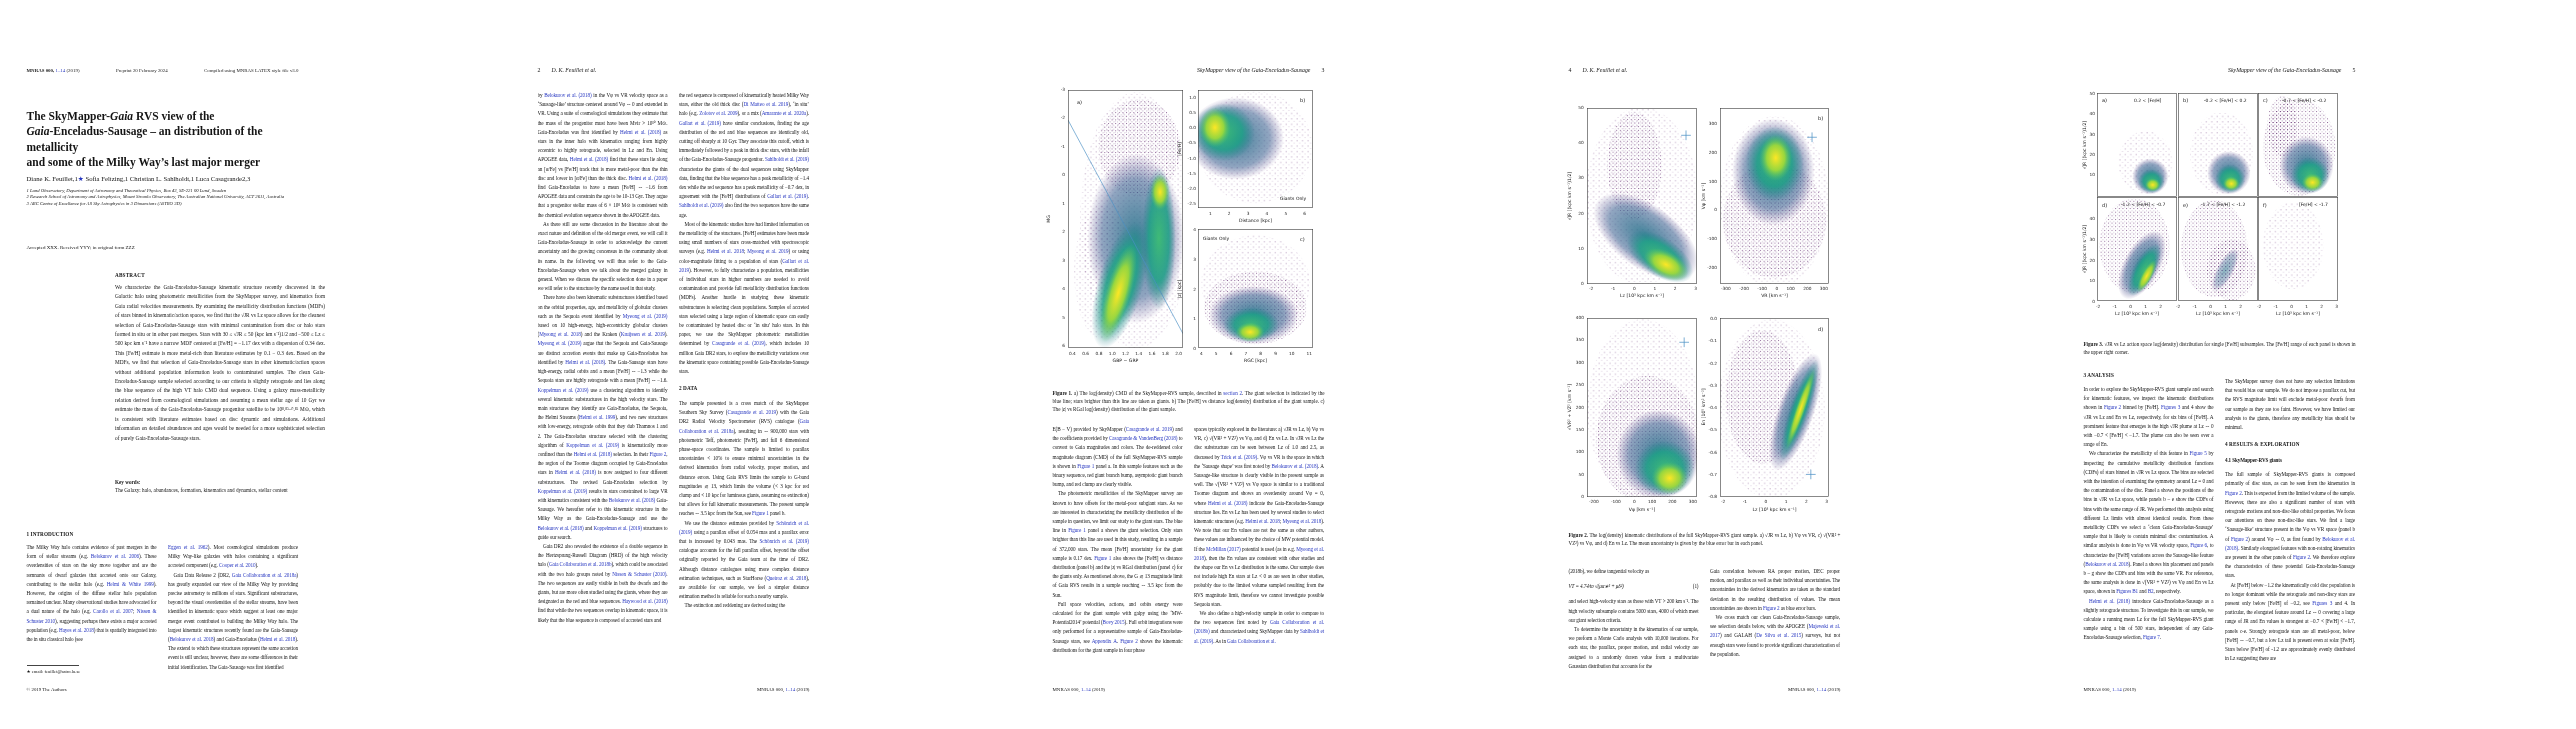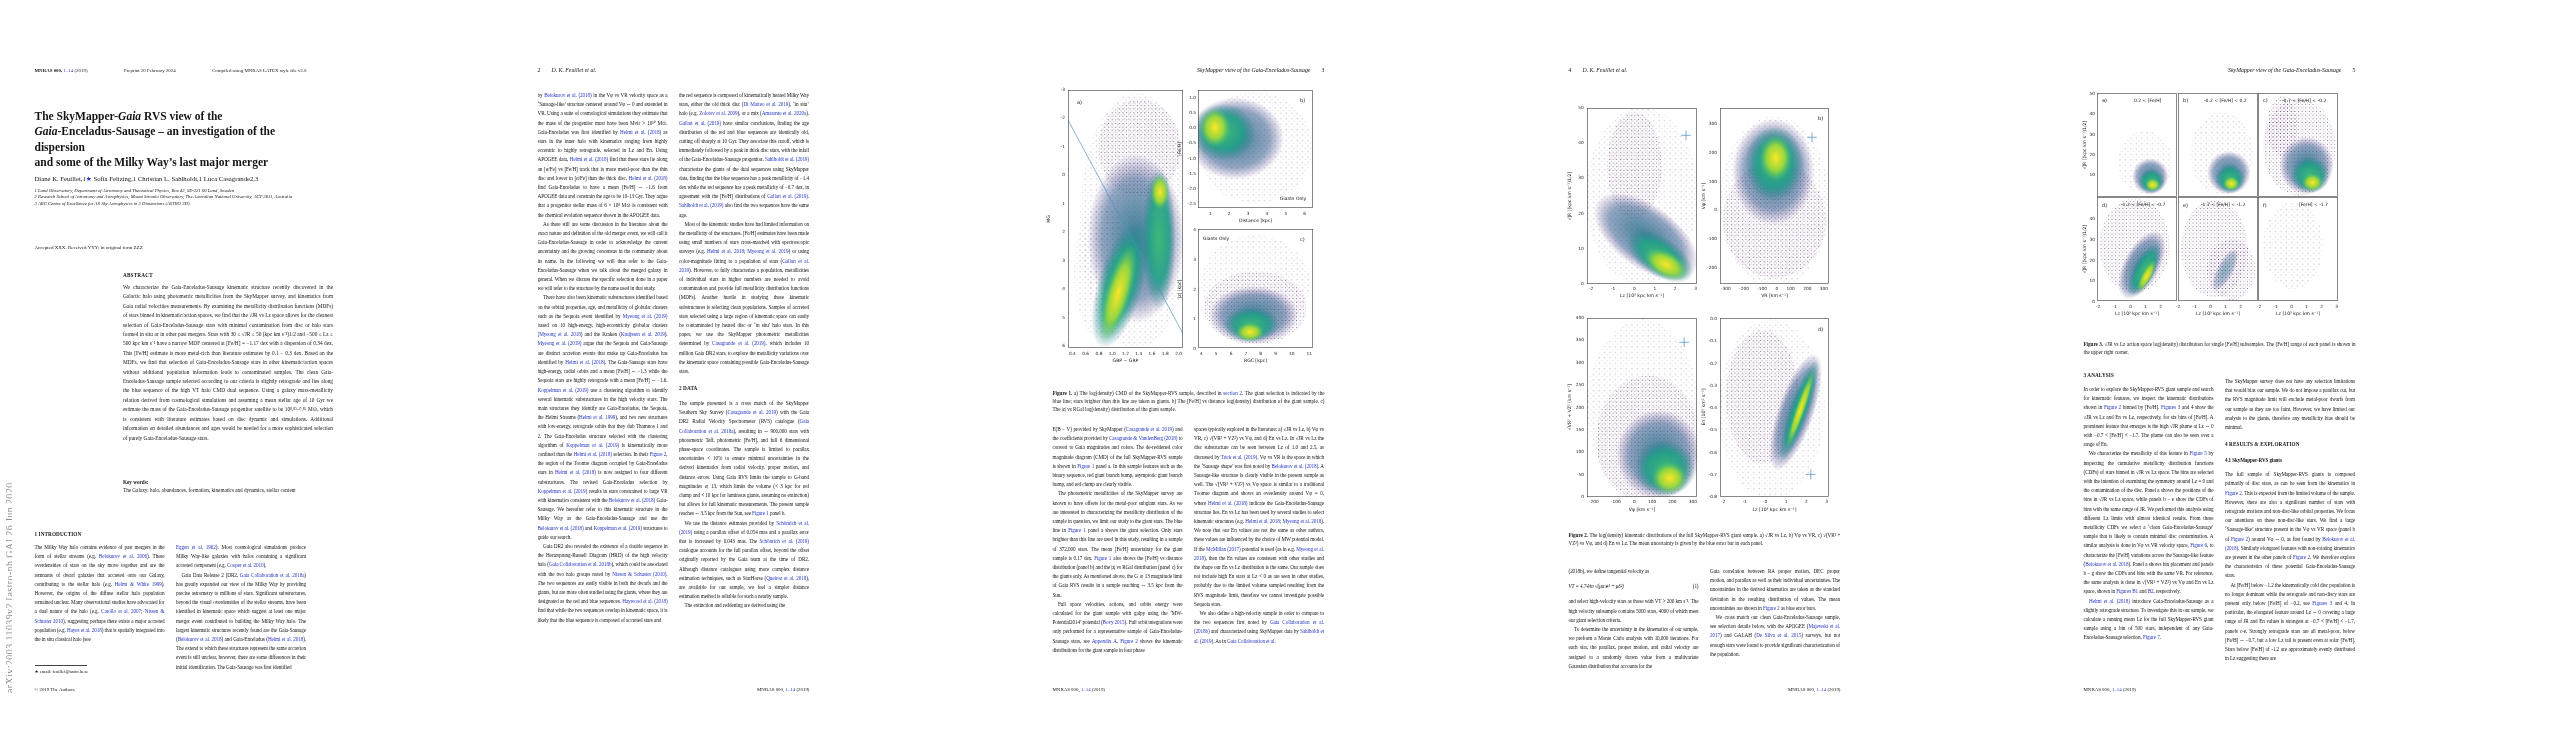--- a/index.html
+++ b/index.html
@@ -87,29 +87,29 @@
         <rect x="1" y="2" width="1.5" height="1.5" fill="#440154" opacity=".45"></rect>
         <rect x="5.4" y="6.2" width="1.3" height="1.3" fill="#440154" opacity=".28"></rect>
       </pattern>
   </defs>
 </svg>
 
 <div class="canvas">
 
   <div class="arxiv">arXiv:2003.11039v2  [astro-ph.GA]  26 Jun 2020</div>
 
-  <section class="page" style="left:12px">
+  <section class="page" style="left:4px">
     <div class="phead" style="top:68px">
       <span><span class="bold">MNRAS 000,</span> <span class="blue">1–14</span> <span>(2019)</span></span>
       <span>Preprint 20 February 2024</span>
       <span>Compiled using MNRAS LATEX style file v3.0</span>
     </div>
     <h1 class="title" style="top:101px">
       <span>The SkyMapper-</span><span class="it">Gaia</span><span> RVS view of the</span><br>
-      <span class="it">Gaia</span><span>-Enceladus-Sausage – an investigation of the dispersion</span><br>
+      <span class="it">Gaia</span><span>-Enceladus-Sausage – an distribution of the metallicity</span><br>
       <span>and some of the Milky Way’s last major merger</span>
     </h1>
     <div class="authors" style="top:175px"><span>Diane K. Feuillet,1</span><span class="blue">★</span><span> Sofia Feltzing,1 Christian L. Sahlholdt,1 Luca Casagrande2,3</span></div>
     <div class="affil" style="top:188px">1 Lund Observatory, Department of Astronomy and Theoretical Physics, Box 43, SE-221 00 Lund, Sweden</div>
     <div class="affil" style="top:194px">2 Research School of Astronomy and Astrophysics, Mount Stromlo Observatory, The Australian National University, ACT 2611, Australia</div>
     <div class="affil" style="top:201px">3 ARC Centre of Excellence for All Sky Astrophysics in 3 Dimensions (ASTRO 3D)</div>
     <div class="dates" style="top:245px">Accepted XXX. Received YYY; in original form ZZZ</div>
     <div class="absh" style="top:272px">ABSTRACT</div>
     <div class="abstx" style="top:283px">We characterize the Gaia-Enceladus-Sausage kinematic structure recently discovered in the Galactic halo using photometric metallicities from the SkyMapper survey, and kinematics from Gaia radial velocities measurements. By examining the metallicity distribution functions (MDFs) of stars binned in kinematic/action spaces, we find that the √JR vs Lz space allows for the cleanest selection of Gaia-Enceladus-Sausage stars with minimal contamination from disc or halo stars formed in situ or in other past mergers. Stars with 30 ≤ √JR ≤ 50 (kpc km s⁻¹)1/2 and −500 ≤ Lz ≤ 500 kpc km s⁻¹ have a narrow MDF centered at [Fe/H] = −1.17 dex with a dispersion of 0.34 dex. This [Fe/H] estimate is more metal-rich than literature estimates by 0.1 − 0.3 dex. Based on the MDFs, we find that selection of Gaia-Enceladus-Sausage stars in other kinematic/action spaces without additional population information leads to contaminated samples. The clean Gaia-Enceladus-Sausage sample selected according to our criteria is slightly retrograde and lies along the blue sequence of the high VT halo CMD dual sequence. Using a galaxy mass-metallicity relation derived from cosmological simulations and assuming a mean stellar age of 10 Gyr we estimate the mass of the Gaia-Enceladus-Sausage progenitor satellite to be 10⁸.⁸⁵–⁹.⁸⁵ M⊙, which is consistent with literature estimates based on disc dynamic and simulations. Additional information on detailed abundances and ages would be needed for a more sophisticated selection of purely Gaia-Enceladus-Sausage stars.</div>
     <div class="kwh" style="top:479px">Key words:</div>

